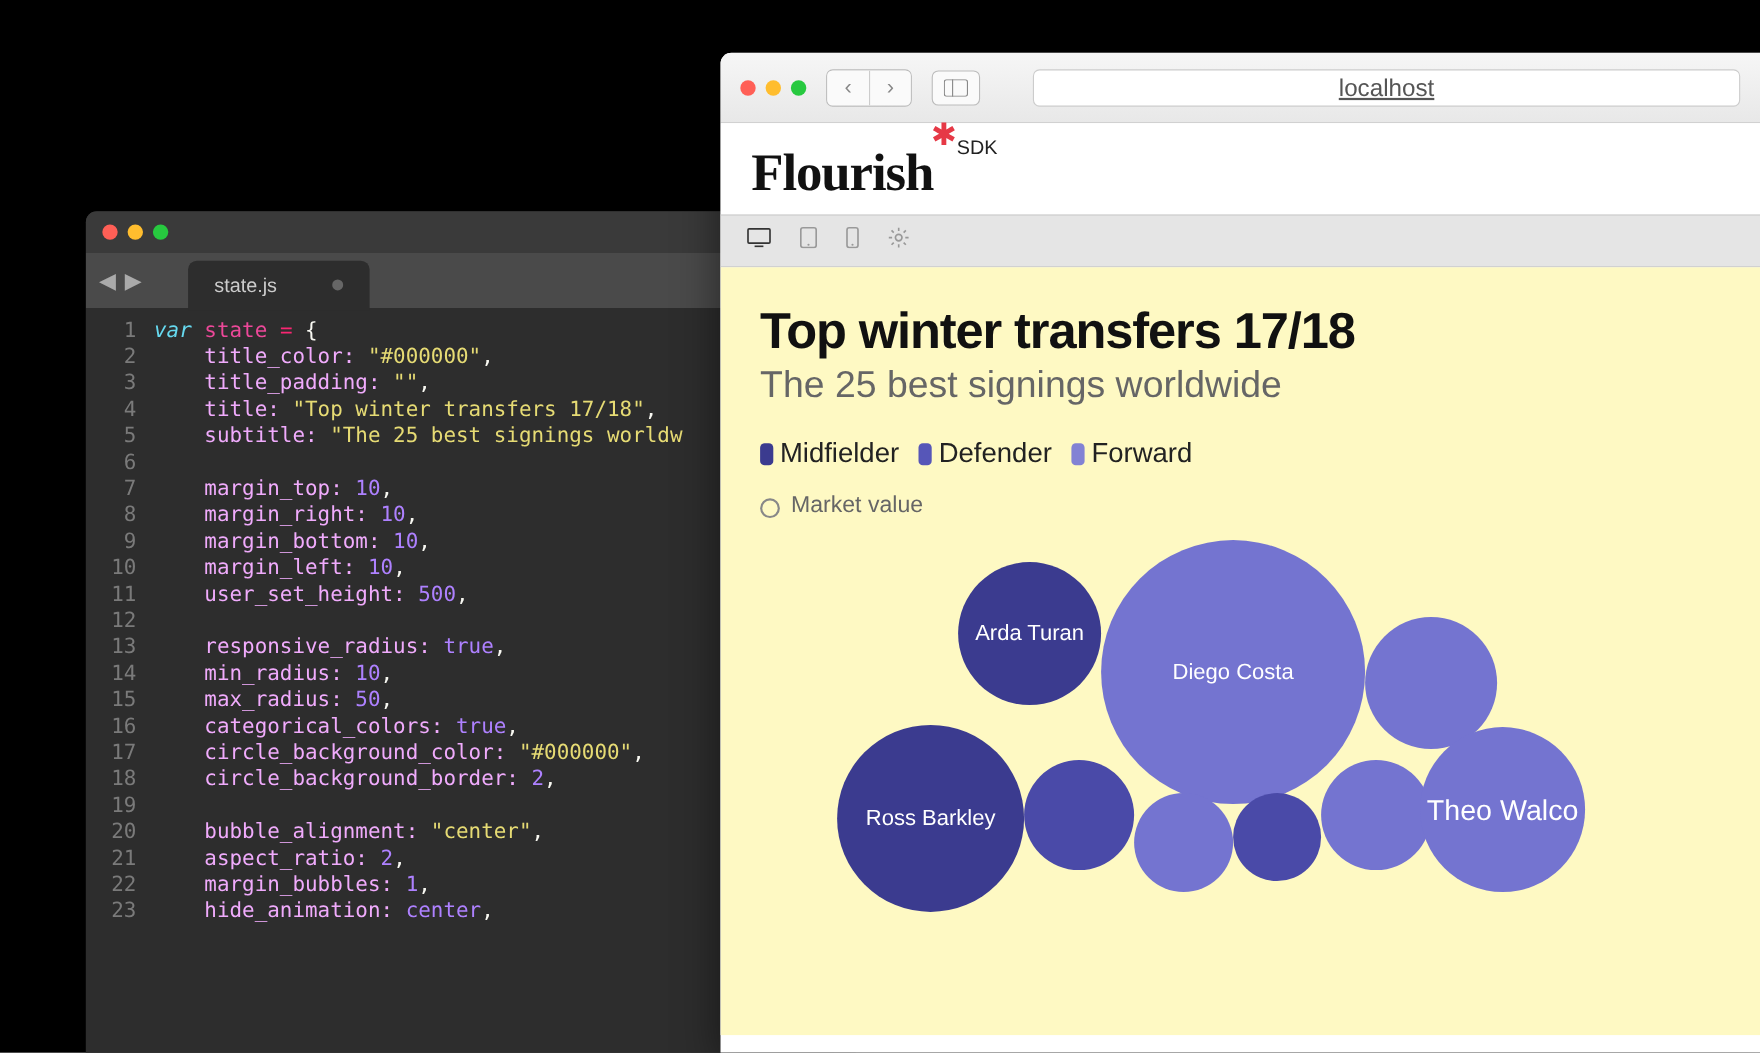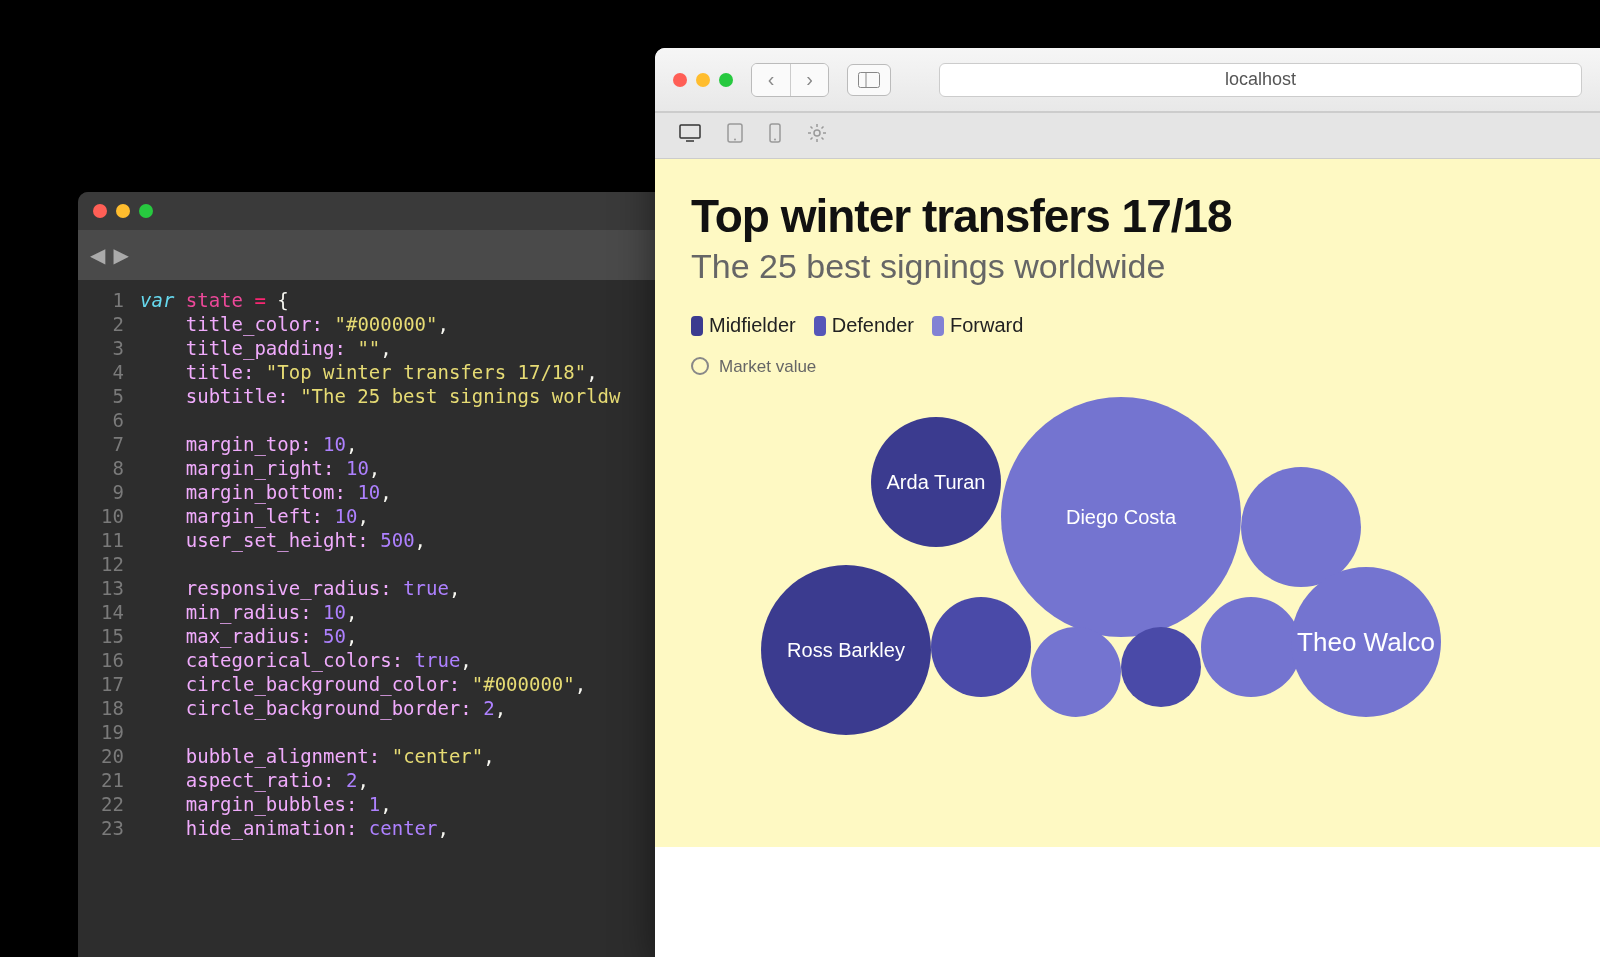--- a/index.html
+++ b/index.html
@@ -163,22 +163,23 @@
     .url-bar {
       flex: 1;
       height: 34px;
       background: #fff;
       border: 1px solid #ccc;
       border-radius: 6px;
       display: flex;
       align-items: center;
       justify-content: center;
       color: #555;
-      font-size: 18px;
+      font-size: 22px;
       margin-left: 30px;
+      text-decoration: underline;
     }
 
     .browser-content {
       background: #fff;
     }
     .logo-area {
       padding: 18px 28px 10px;
       display: flex;
       align-items: flex-start;
     }
@@ -235,45 +236,45 @@
     .viz-subtitle {
       font-size: 34px;
       color: #666;
       margin-top: 4px;
       font-weight: 400;
     }
     .legend {
       display: flex;
       gap: 18px;
       margin-top: 28px;
-      font-size: 20px;
+      font-size: 25px;
       color: #222;
       align-items: center;
     }
     .legend-item {
       display: flex;
       align-items: center;
       gap: 6px;
     }
     .legend-swatch {
       width: 12px;
       height: 20px;
       border-radius: 4px;
     }
     .sw1 { background: #3b3b8f; }
     .sw2 { background: #5656b8; }
     .sw3 { background: #8282d4; }
 
     .size-legend {
       margin-top: 20px;
       display: flex;
-      align-items: flex-start;
+      align-items: flex-end;
       gap: 10px;
       color: #666;
-      font-size: 17px;
+      font-size: 21px;
     }
     .size-circle {
       width: 18px;
       height: 18px;
       border: 2px solid #888;
       border-radius: 50%;
     }
 
     .bubbles {
       position: relative;
@@ -299,20 +300,24 @@
     <div class="traffic-lights">
       <div class="traffic-light tl-red"></div>
       <div class="traffic-light tl-yellow"></div>
       <div class="traffic-light tl-green"></div>
     </div>
   </div>
   <div class="editor-tabbar">
     <div class="nav-arrows">
       <span class="nav-arrow">◀</span>
       <span class="nav-arrow">▶</span>
+    </div>
+    <div class="editor-tab">
+      <span>state.js</span>
+      <span class="tab-dot"></span>
     </div>
   </div>
   <div class="editor-body">
     <div class="gutter">
       <div>1</div>
       <div>2</div>
       <div>3</div>
       <div>4</div>
       <div>5</div>
       <div>6</div>
@@ -376,20 +381,25 @@
         <rect x="0.5" y="0.5" width="21" height="15" rx="2" fill="none" stroke="#888"></rect>
         <line x1="8" y1="0" x2="8" y2="16" stroke="#888"></line>
       </svg>
     </div>
     <div class="url-bar">
       <span>localhost</span>
     </div>
   </div>
 
   <div class="browser-content">
+    <div class="logo-area">
+      <span class="logo-flourish">Flourish</span>
+      <span class="logo-star">✱</span>
+      <span class="logo-sdk">SDK</span>
+    </div>
 
     <div class="toolbar">
       <span class="tb-icon">
         <svg width="22" height="18" viewBox="0 0 22 18">
             <rect x="1" y="1" width="20" height="13" rx="1" fill="none" stroke="#333" stroke-width="1.5"></rect>
             <line x1="7" y1="17" x2="15" y2="17" stroke="#333" stroke-width="1.5"></line>
           </svg>
       </span>
       <span class="tb-icon">
         <svg width="16" height="20" viewBox="0 0 16 20">

